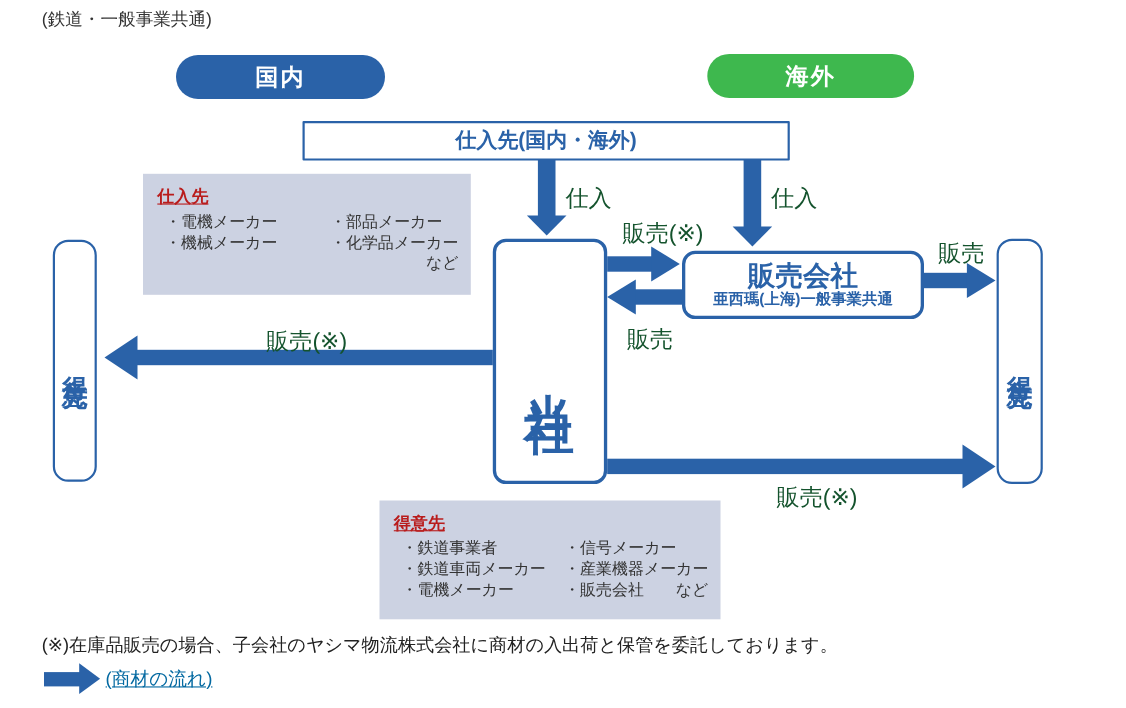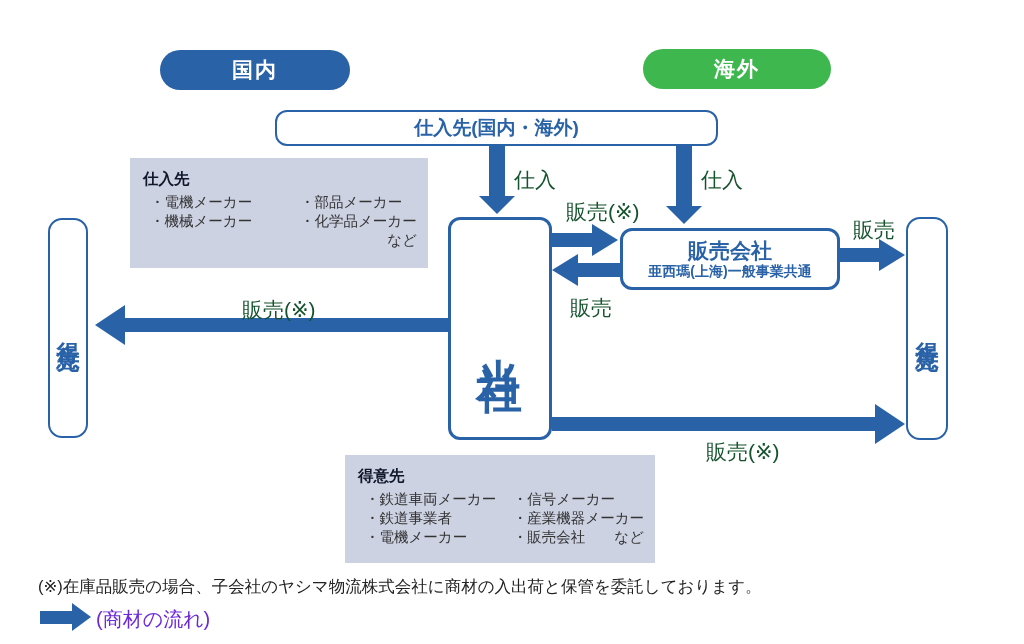--- a/index.html
+++ b/index.html
@@ -15,41 +15,41 @@
     position:absolute; height:40px; border-radius:20px;
     display:flex; align-items:center; justify-content:center;
     color:#fff; font-weight:bold; font-size:21px; letter-spacing:2px;
   }
   .pill-domestic { left:160px; top:50px; width:190px; background:var(--blue); }
   .pill-overseas { left:643px; top:49px; width:188px; background:var(--green); }
 
   
   .supplier-header {
     position:absolute; left:275px; top:110px; width:443px; height:36px;
-    border:2px solid var(--blue); border-radius:12px; background:#fff;
+    border:2px solid var(--blue); border-radius:1px; background:#fff;
     display:flex; align-items:center; justify-content:center;
     color:var(--blue); font-weight:bold; font-size:19px;text-align:center;
   }
 
   
   .stem { position:absolute; background:var(--blue); }
   .head { position:absolute; width:0; height:0; }
   .head-down  { border-left:18px solid transparent; border-right:18px solid transparent; border-top:18px solid var(--blue); }
   .head-right { border-top:16px solid transparent; border-bottom:16px solid transparent; border-left:26px solid var(--blue); }
   .head-left  { border-top:16px solid transparent; border-bottom:16px solid transparent; border-right:26px solid var(--blue); }
   .head-right-lg { border-top:20px solid transparent; border-bottom:20px solid transparent; border-left:30px solid var(--blue); }
   .head-left-lg  { border-top:20px solid transparent; border-bottom:20px solid transparent; border-right:30px solid var(--blue); }
 
   .arrow-label { position:absolute; font-size:21px; color:#14532d; white-space:nowrap; }
 
   
   .panel { position:absolute; background:var(--panel); }
   .panel-supplier { left:130px; top:158px; width:298px; height:110px; }
   .panel-customer { left:345px; top:455px; width:310px; height:108px; }
-  .panel-title { font-weight:bold; font-size:15.5px; color:#0f172a; padding:11px 13px 3px 13px; }
+  .panel-title { font-weight:bold; font-size:15.5px; color:#b91c1c; padding:11px 13px 3px 13px;text-decoration:underline; }
   .panel-cols { display:flex; padding:0 11px 0 20px; }
   .panel-col  { font-size:14.5px; line-height:19px; color:#333; white-space:nowrap; }
   .panel-col-1 { width:150px; }
   .panel-col-2 { flex:1; }
   .etc-right { text-align:right; }
   .etc-row { display:flex; justify-content:space-between; }
 
   
   .node {
     position:absolute; background:#fff; border:3px solid var(--blue);
@@ -59,32 +59,33 @@
   .vtext { writing-mode:vertical-rl; text-orientation:upright; line-height:1; }
   .node-customer-left  { left:48px;  top:218px; width:40px;  height:220px; border-radius:14px; font-size:23px; letter-spacing:3px; border-width:2.5px; }
   .node-customer-right { left:906px; top:217px; width:42px;  height:223px; border-radius:14px; font-size:23px; letter-spacing:3px; border-width:2.5px; }
   .node-company { left:448px; top:217px; width:104px; height:223px; border-radius:12px; font-size:46px; letter-spacing:8px; }
   .node-salesco {
     position:absolute; left:620px; top:228px; width:220px; height:62px;
     background:#fff; border:3px solid var(--blue); border-radius:12px;
     display:flex; flex-direction:column; align-items:center; justify-content:center;
     color:var(--blue);
   }
-  .salesco-title { font-weight:bold; font-size:21px; line-height:24px; }
+  .salesco-title { font-weight:bold; font-size:25px; line-height:24px; }
   .salesco-sub   { font-weight:bold; font-size:14px; line-height:17px; }
 
   .header-note { position:absolute; left:38px; top:8px; font-size:16px; color:#333; }
   .footnote    { position:absolute; left:38px; top:576px; font-size:16.5px; color:#222; white-space:nowrap; }
-  .legend-text { position:absolute; left:96px; top:606px; font-size:20px; color:#6d28d9; }
+  .legend-text { position:absolute; left:96px; top:606px; font-size:17px; color:#0369a1;text-decoration:underline; }
 </style>
 </head>
 <body>
 
 <div class="canvas">
 
+  <div class="header-note">(鉄道・一般事業共通)</div>
 
   <div class="pill pill-overseas">海外</div>
   <div class="pill pill-domestic">国内</div>
 
   <div class="supplier-header">仕入先(国内・海外)</div>
 
   <div class="stem" style="left:489px; top:145px; width:16px; height:52px;"></div>
   <div class="head head-down" style="left:479px; top:196px;"></div>
   <div class="arrow-label" style="left:514px; top:166px;">仕入</div>
 
@@ -141,22 +142,22 @@
   <div class="arrow-label" style="left:242px; top:296px;">販売(※)</div>
 
   <div class="stem" style="left:552px; top:417px; width:326px; height:14px;"></div>
   <div class="head head-right-lg" style="left:875px; top:404px;"></div>
   <div class="arrow-label" style="left:706px; top:438px;">販売(※)</div>
 
   <div class="panel panel-customer">
     <div class="panel-title">得意先</div>
     <div class="panel-cols">
       <div class="panel-col panel-col-1">
+        <div>・鉄道事業者</div>
         <div>・鉄道車両メーカー</div>
-        <div>・鉄道事業者</div>
         <div>・電機メーカー</div>
       </div>
       <div class="panel-col panel-col-2">
         <div>・信号メーカー</div>
         <div>・産業機器メーカー</div>
         <div class="etc-row">
           <span>・販売会社</span>
           <span>など</span>
         </div>
       </div>

